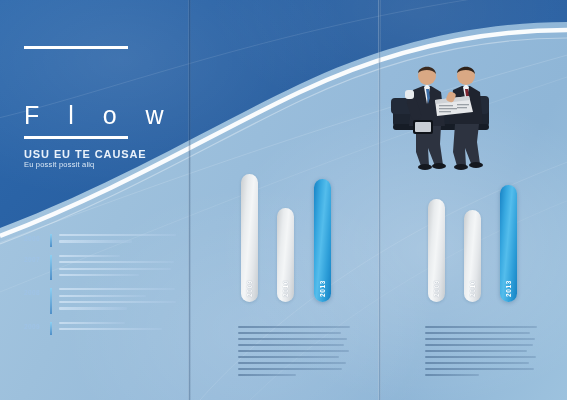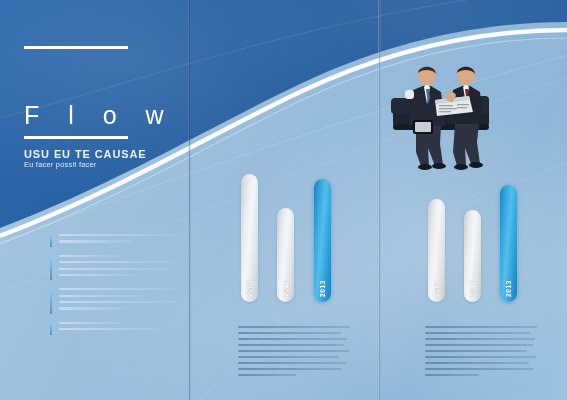--- a/index.html
+++ b/index.html
@@ -132,21 +132,21 @@
   <div class="fold fold-dark" style="left:188px;"></div>
   <div class="fold fold-light" style="left:378px;"></div>
 
   <div class="rule" style="left:24px;top:46px;width:104px;"></div>
 
   <div class="cover-title" style="left:24px;top:60px;margin-top:38px;">F l o w</div>
 
   <div class="rule" style="left:24px;top:136px;width:104px;"></div>
 
   <div class="cover-sub1" style="left:24px;top:148px;">USU EU TE CAUSAE</div>
-  <div class="cover-sub2" style="left:24px;top:160px;">Eu facer possit facer</div>
+  <div class="cover-sub2" style="left:24px;top:160px;">Eu possit possit aliq</div>
 
   <div class="timeline">
 
     <div class="tl-row">
       <div class="tl-year">2006</div>
       <div class="tl-bar"></div>
       <div class="tl-lines">
         <div class="tl-line" style="width:100%"></div>
         <div class="tl-line" style="width:62%"></div>
       </div>

